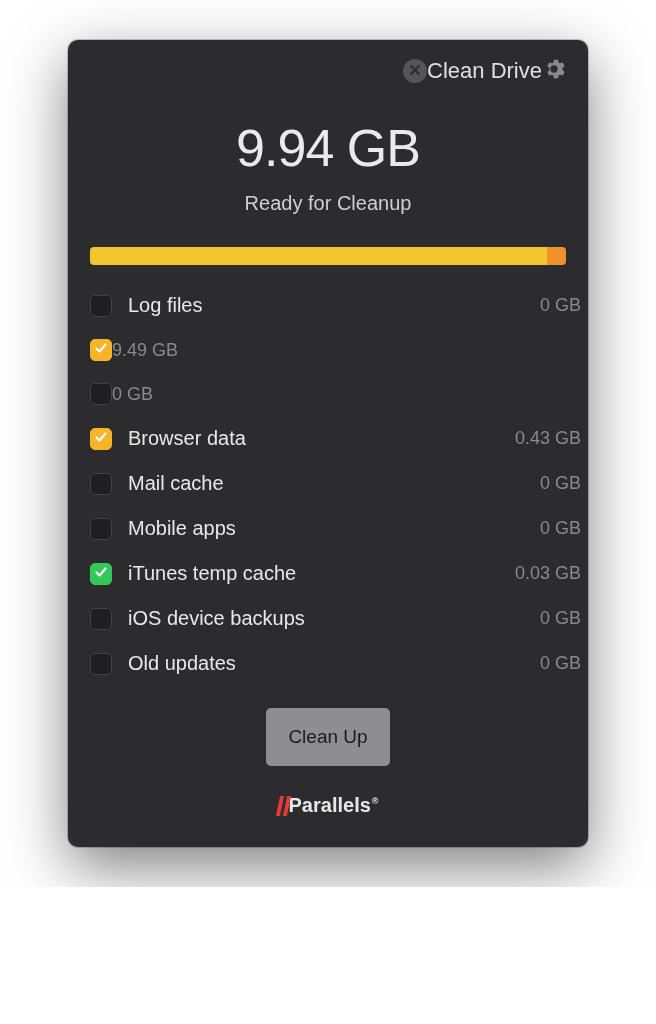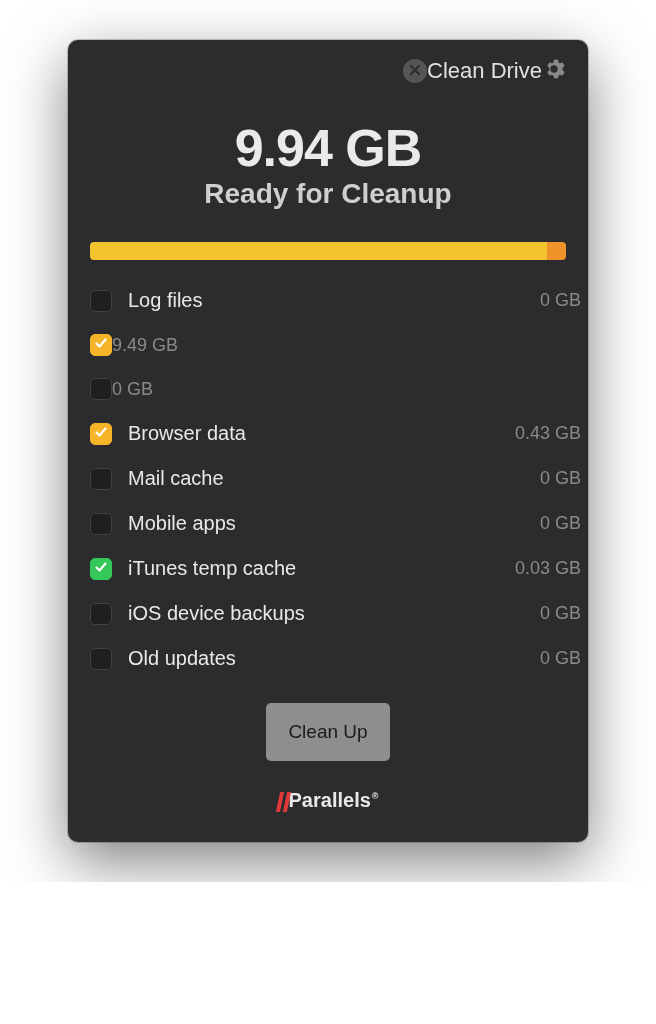--- a/index.html
+++ b/index.html
@@ -60,28 +60,29 @@
     .gear-btn svg { width: 22px; height: 22px; }
     
     .hero {
       text-align: center;
       padding: 24px 20px 10px 20px;
     }
     
     .size-display {
       color: #eaeaea;
       font-size: 52px;
-      font-weight: 700;
+      font-weight: 400;
       letter-spacing: -1px;
     }
     
     .subtitle {
       color: #cfcfcf;
-      font-size: 28px;
-      font-weight: 700;
+      font-size: 20px;
+      font-weight: 400;
+      margin-top: 14px;
     }
     
     .progress-wrap {
       padding: 22px 22px 8px 22px;
     }
     
     .progress {
       width: 100%;
       height: 18px;
       background: #3a3a3c;
@@ -168,21 +169,21 @@
       display: inline-block;
       color: #3b6fd6;
       font-size: 20px;
       text-decoration: underline;
       margin-top: 18px;
       cursor: pointer;
     }
     
     .brand {
       display: flex;
-      align-items: flex-end;
+      align-items: center;
       justify-content: center;
       margin-top: 28px;
     }
     
     .brand-bars {
       display: flex;
       gap: 3px;
     }
     
     .brand-bar {

